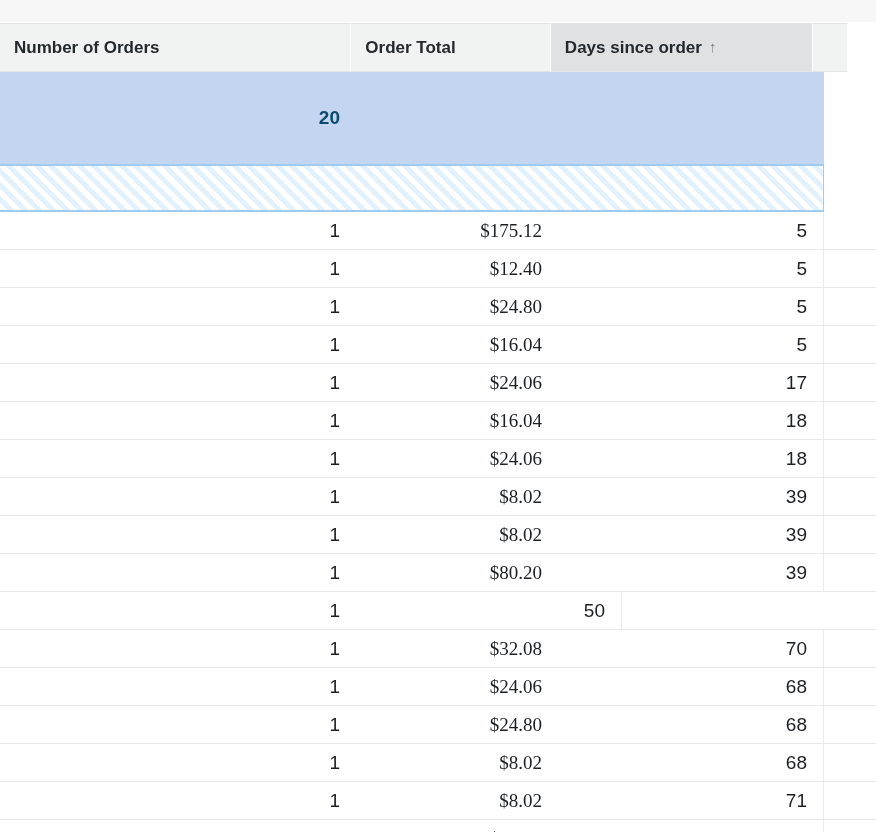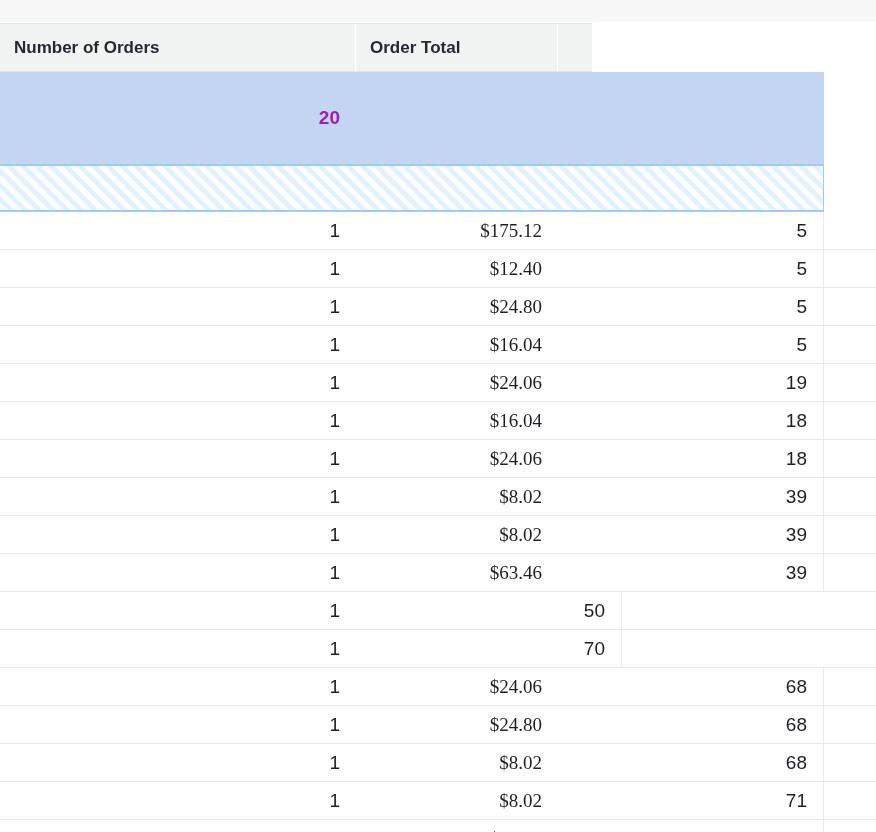--- a/index.html
+++ b/index.html
@@ -90,21 +90,21 @@
   }
   .summary-cell {
     box-sizing: border-box;
     height: 92px;
     background: #c3d5f0;
     display: flex;
     align-items: center;
     justify-content: flex-end;
     font-size: 19px;
     font-weight: bold;
-    color: #a21caf;
+    color: #0c4a6e;
     padding: 0 16px;
   }
   .summary-cell.col-orders { width: 356px; }
   .summary-cell.col-total  { width: 202px; }
   .summary-cell.col-days   { width: 266px; }
   .summary-cell.col-pad    { flex: 1; background: #ffffff; }
 
   
   .hatch-row {
     position: absolute;
@@ -171,20 +171,24 @@
 
   <div class="top-strip"></div>
 
   <div class="header-row">
     <div class="th col-orders">
       <span>Number of Orders</span>
     </div>
     <div class="th col-total">
       <span>Order Total</span>
     </div>
+    <div class="th col-days">
+      <span>Days since order</span>
+      <span class="sort-arrow">↑</span>
+    </div>
     <div class="th col-extra"></div>
     <div class="th col-pad"></div>
   </div>
 
   <div class="summary-row">
     <div class="summary-cell col-orders">
       <span>20</span>
     </div>
     <div class="summary-cell col-total">
       <span></span>
@@ -221,21 +225,21 @@
       </div>
       <div class="tr">
         <div class="td col-orders">1</div>
         <div class="td col-total">$16.04</div>
         <div class="td col-days">5</div>
         <div class="td col-pad"></div>
       </div>
       <div class="tr">
         <div class="td col-orders">1</div>
         <div class="td col-total">$24.06</div>
-        <div class="td col-days">19</div>
+        <div class="td col-days">17</div>
         <div class="td col-pad"></div>
       </div>
       <div class="tr">
         <div class="td col-orders">1</div>
         <div class="td col-total">$16.04</div>
         <div class="td col-days">18</div>
         <div class="td col-pad"></div>
       </div>
       <div class="tr">
         <div class="td col-orders">1</div>
@@ -250,31 +254,32 @@
         <div class="td col-pad"></div>
       </div>
       <div class="tr">
         <div class="td col-orders">1</div>
         <div class="td col-total">$8.02</div>
         <div class="td col-days">39</div>
         <div class="td col-pad"></div>
       </div>
       <div class="tr">
         <div class="td col-orders">1</div>
-        <div class="td col-total">$63.46</div>
+        <div class="td col-total">$80.20</div>
         <div class="td col-days">39</div>
         <div class="td col-pad"></div>
       </div>
       <div class="tr">
         <div class="td col-orders">1</div>
         <div class="td col-days">50</div>
         <div class="td col-pad"></div>
       </div>
       <div class="tr">
         <div class="td col-orders">1</div>
+        <div class="td col-total">$32.08</div>
         <div class="td col-days">70</div>
         <div class="td col-pad"></div>
       </div>
       <div class="tr">
         <div class="td col-orders">1</div>
         <div class="td col-total">$24.06</div>
         <div class="td col-days">68</div>
         <div class="td col-pad"></div>
       </div>
       <div class="tr">

